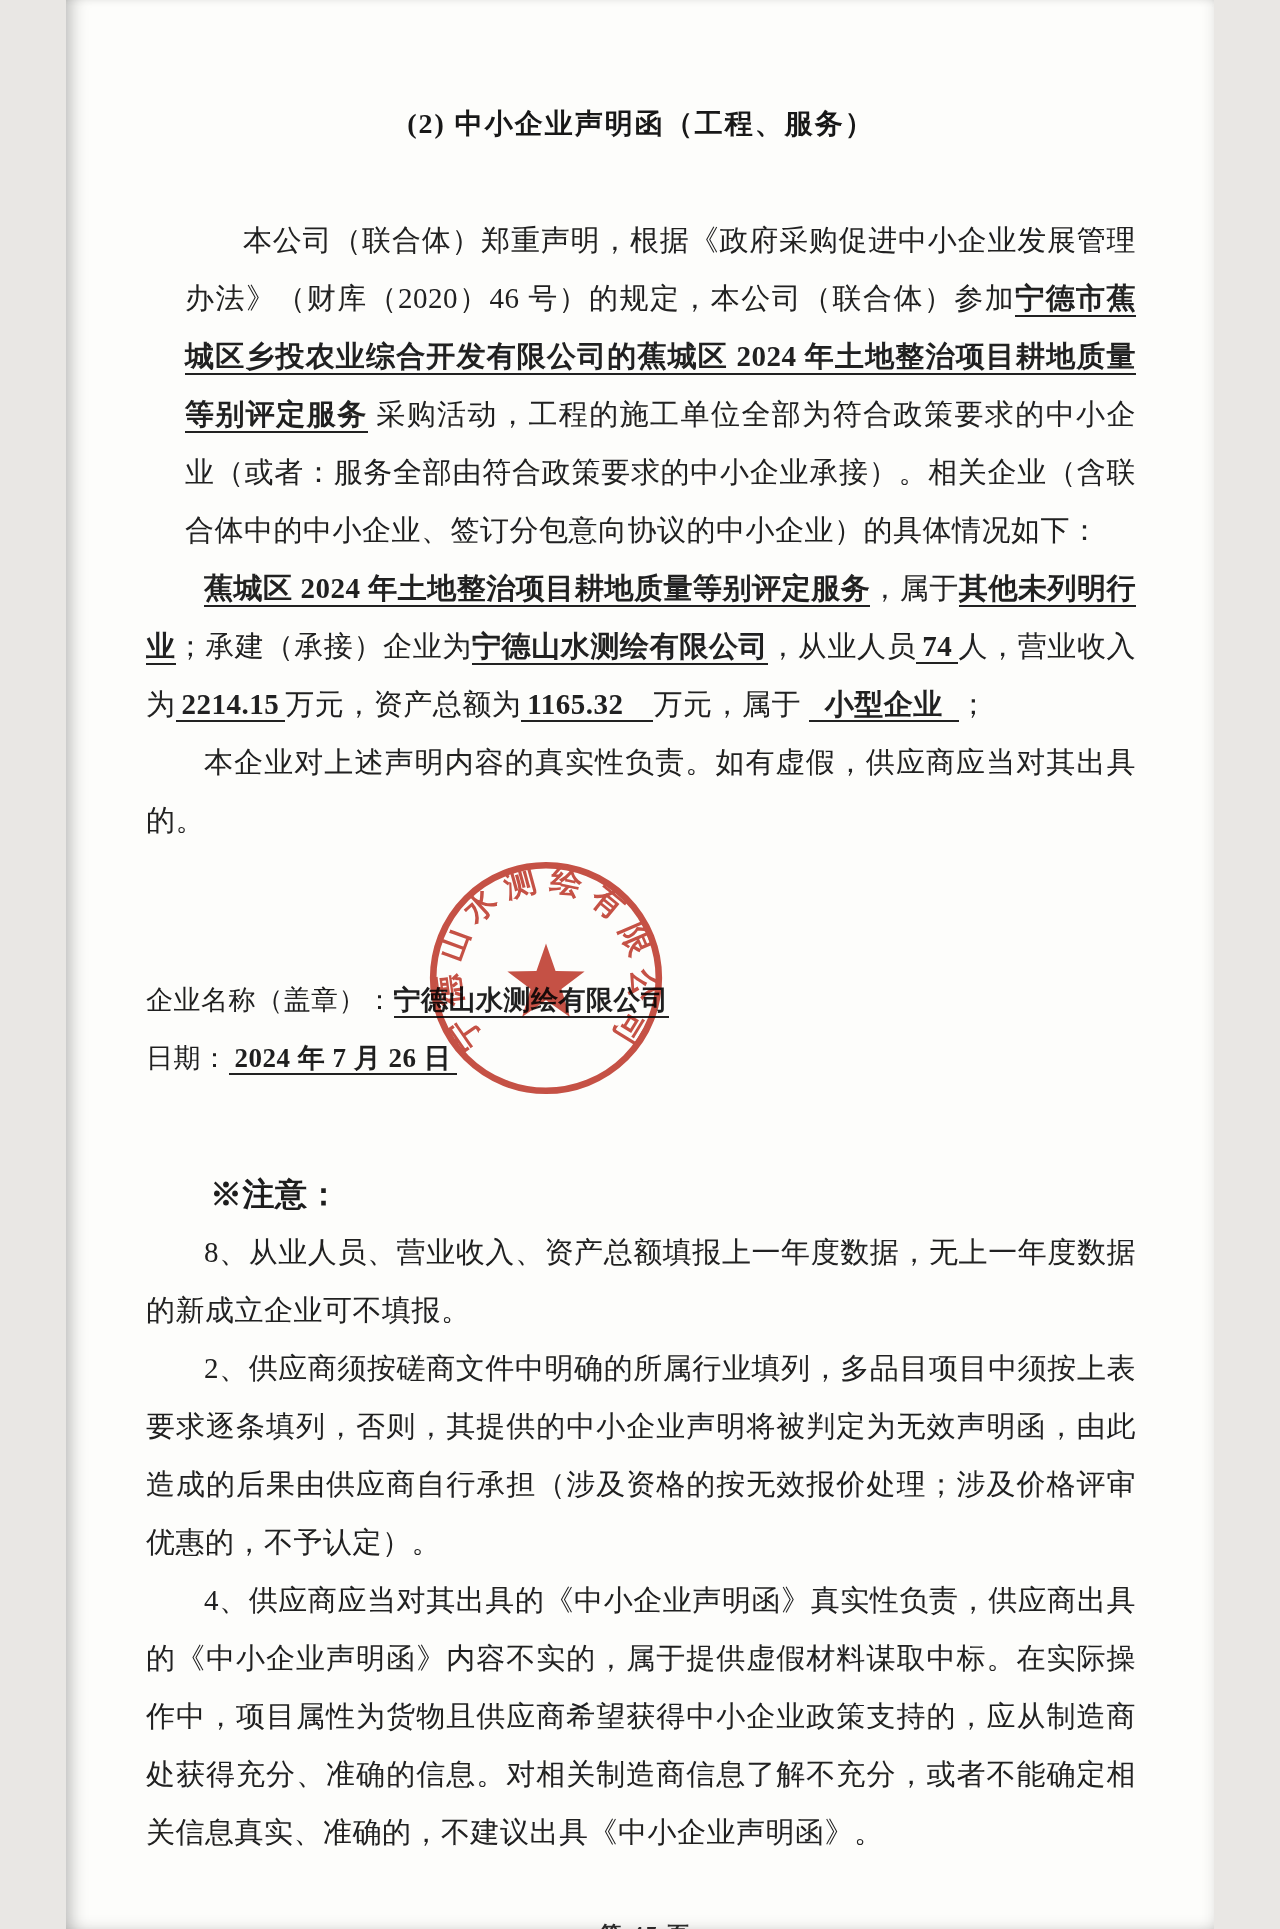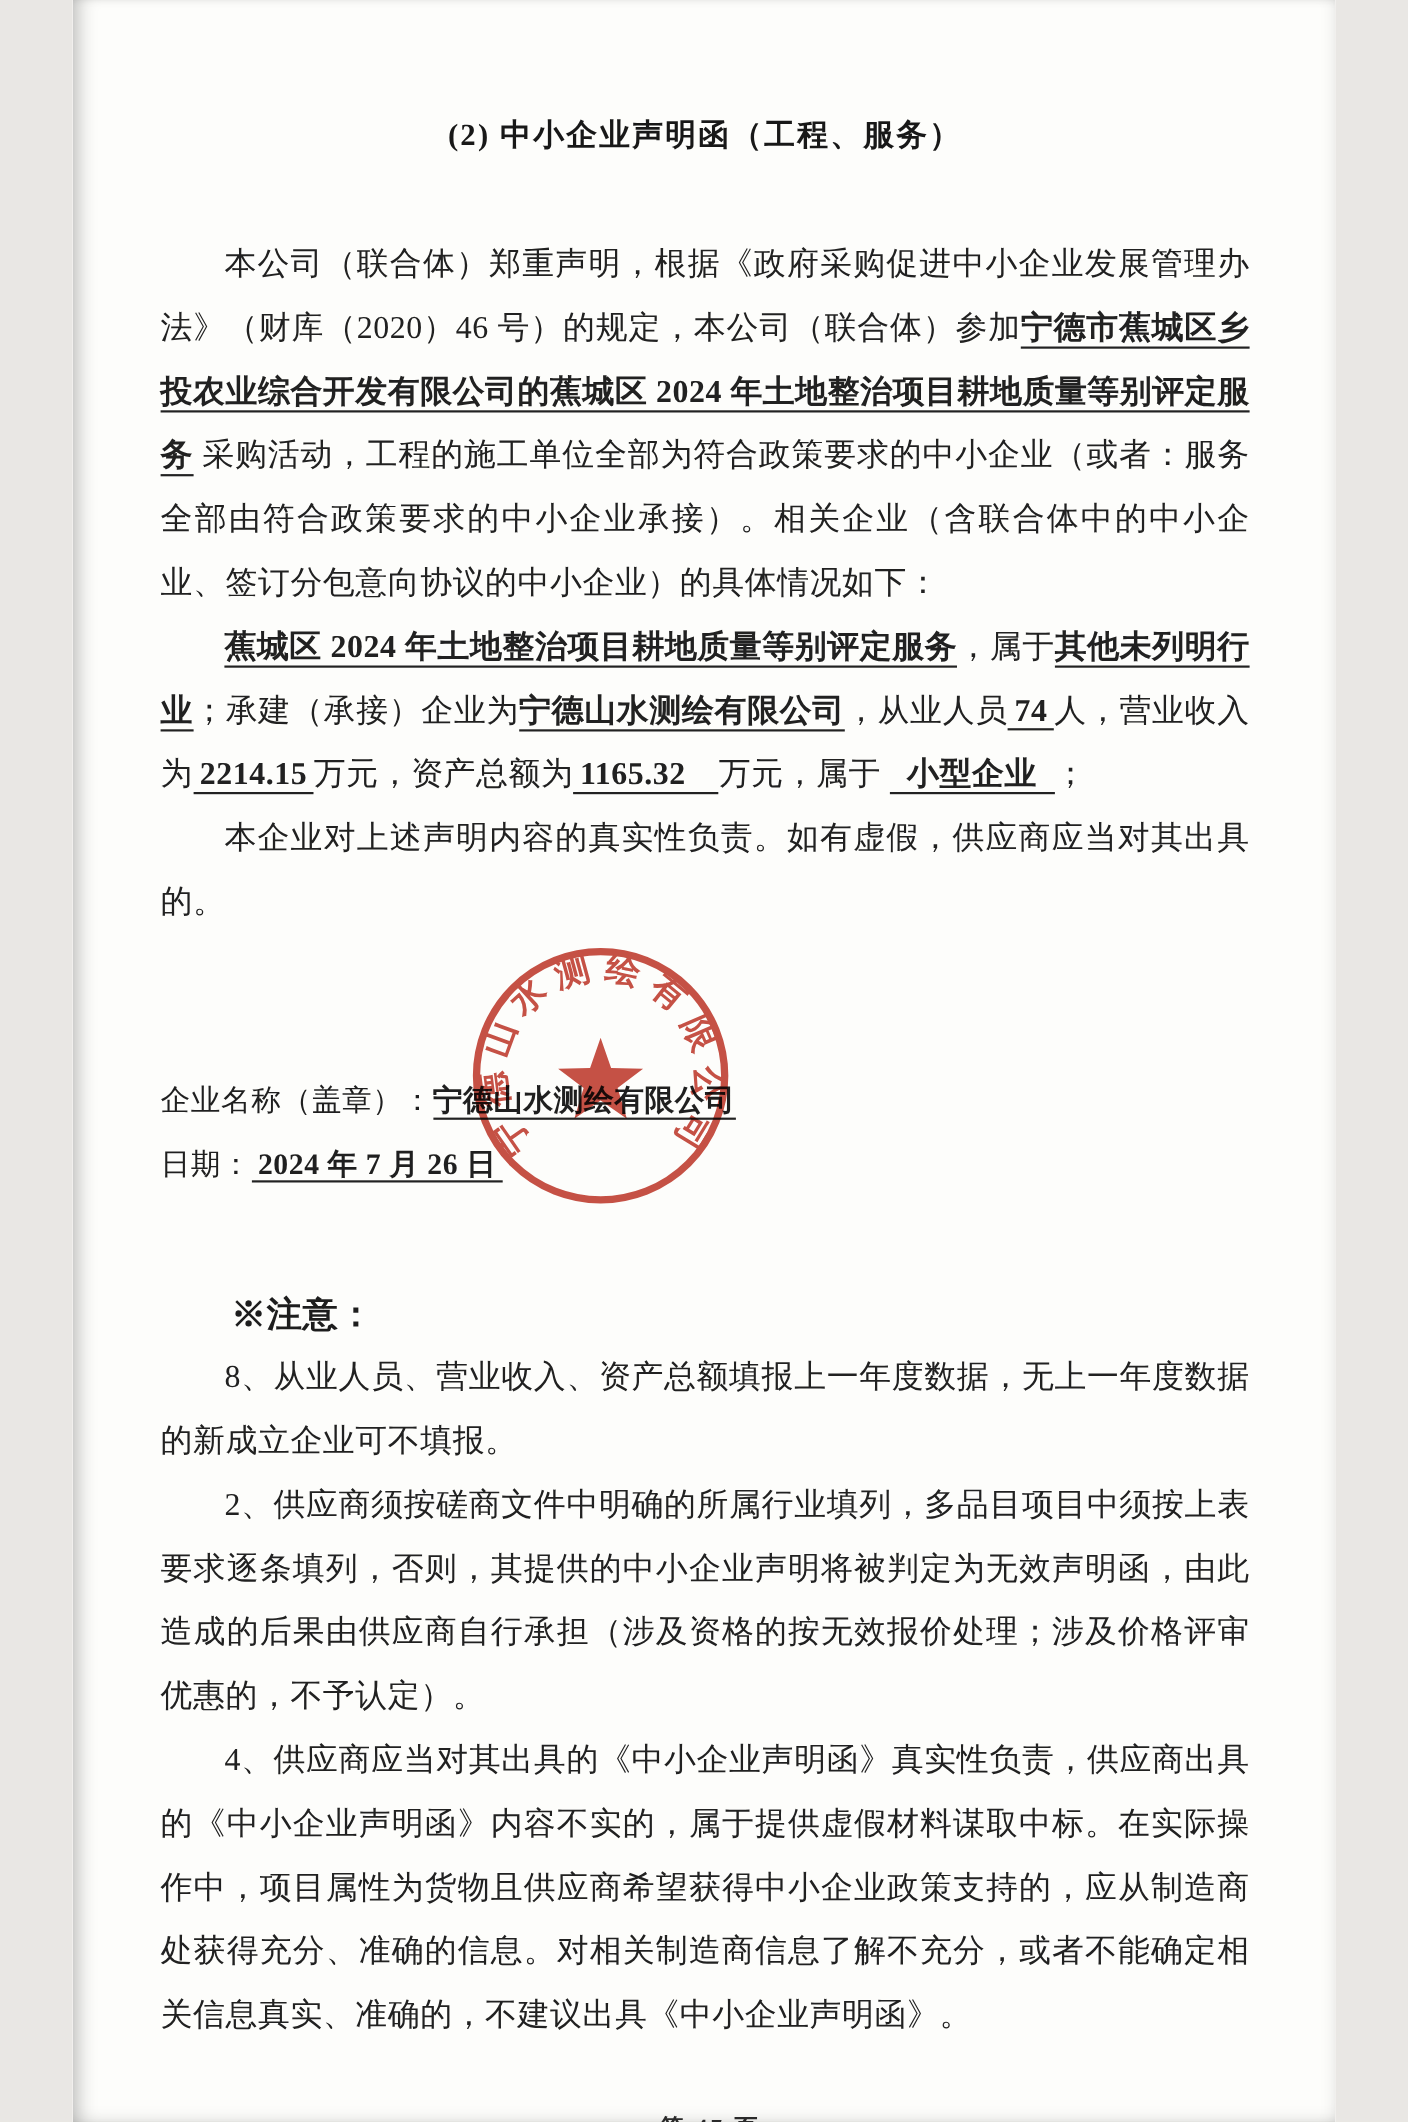--- a/index.html
+++ b/index.html
@@ -29,21 +29,21 @@
   }
   .para {
     margin: 0;
     font-size: 29px;
     line-height: 58px;
     text-align: justify;
     text-indent: 2em;
     letter-spacing: 0.5px;
     color: #212121;
   }
-  .p1 { margin-top: 67px; }
+  .p1 { margin-top: 67px; margin-left: 39px; }
   .u { border-bottom: 2px solid #222; padding-bottom: 1px; }
   .b { font-weight: bold; }
   .padn { padding: 0 6px; }
   .padr { padding-right: 30px; font-family: Liberation Serif, serif; }
   .padw { padding: 0 16px; }
   .sig-block { margin-top: 122px; }
   .sig-line {
     margin: 0;
     font-size: 27px;
     line-height: 58px;

